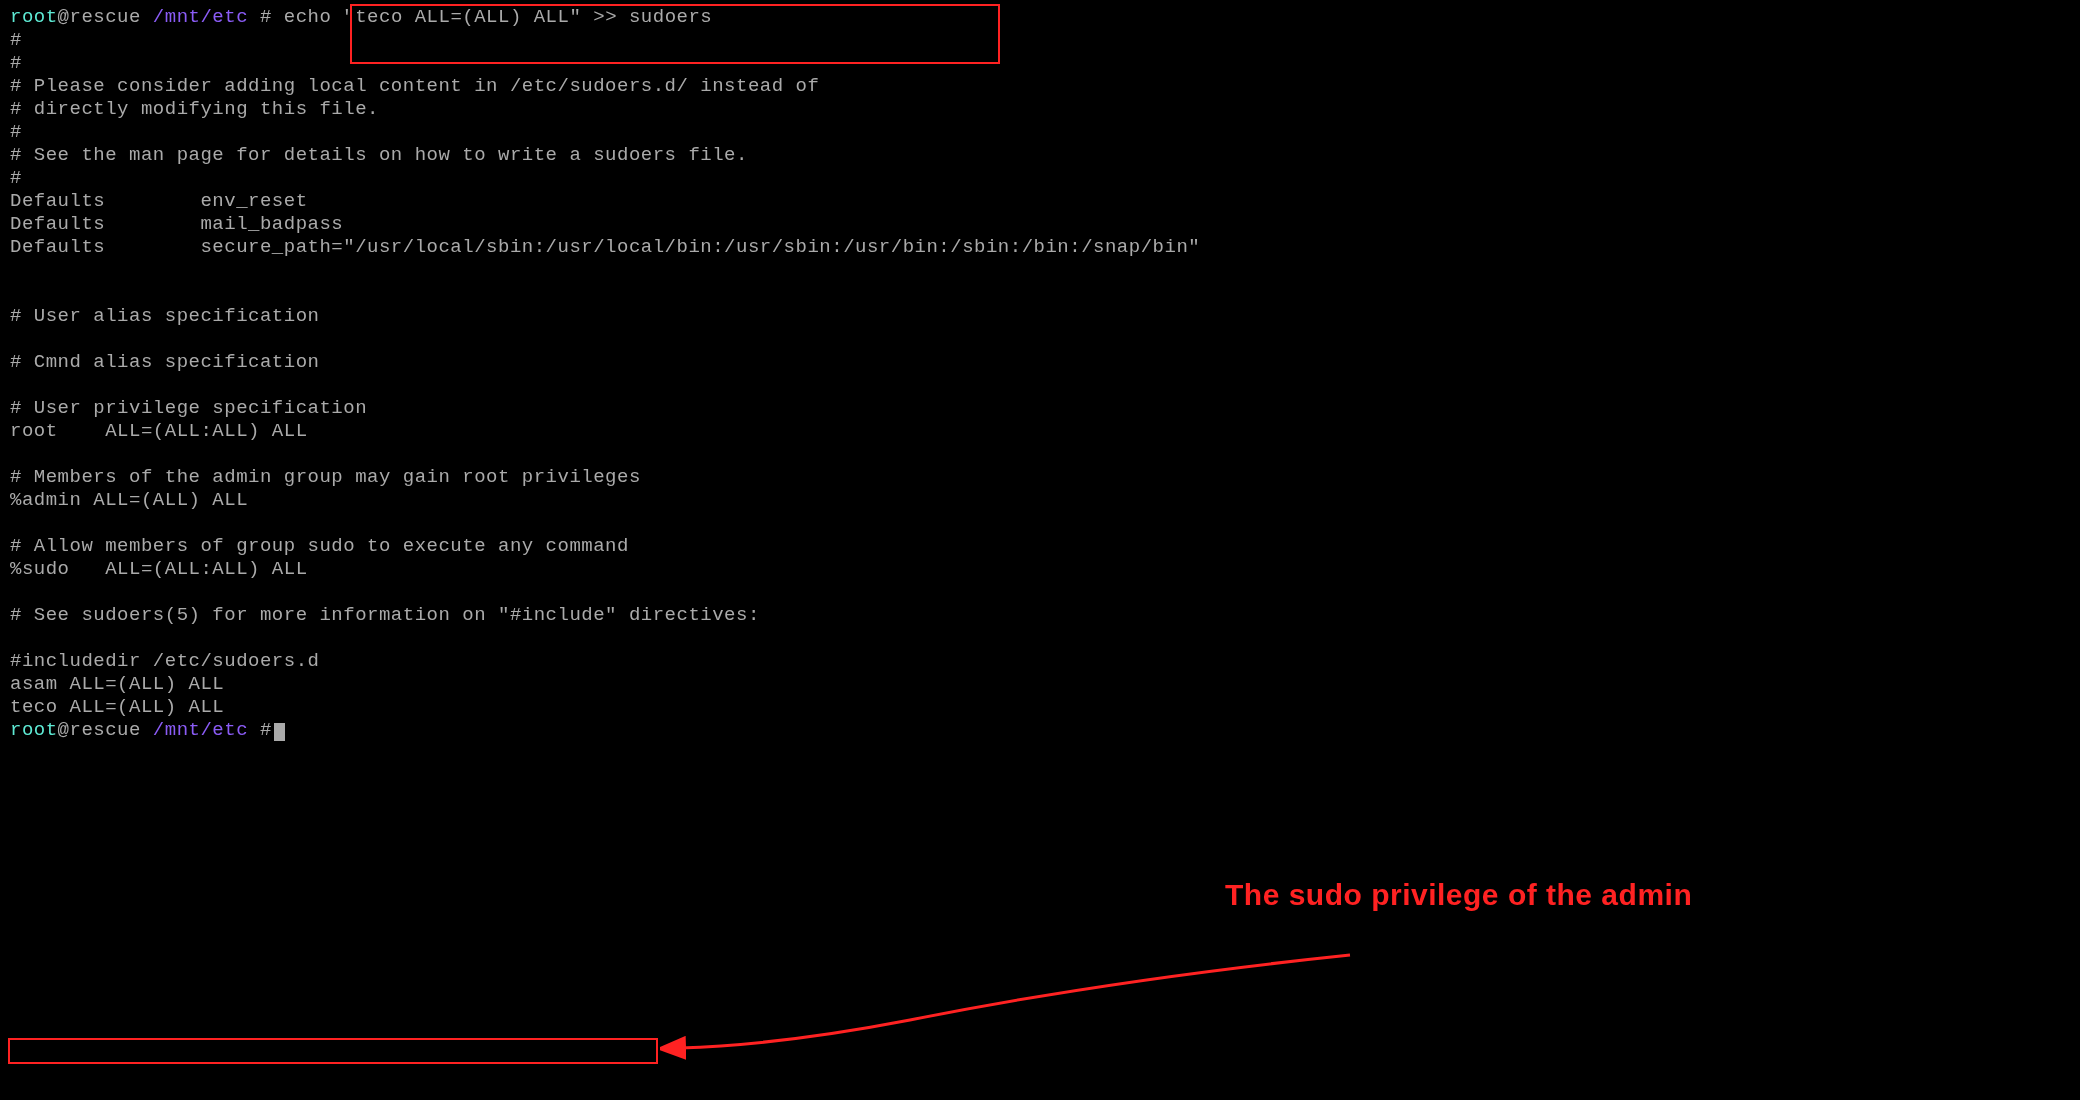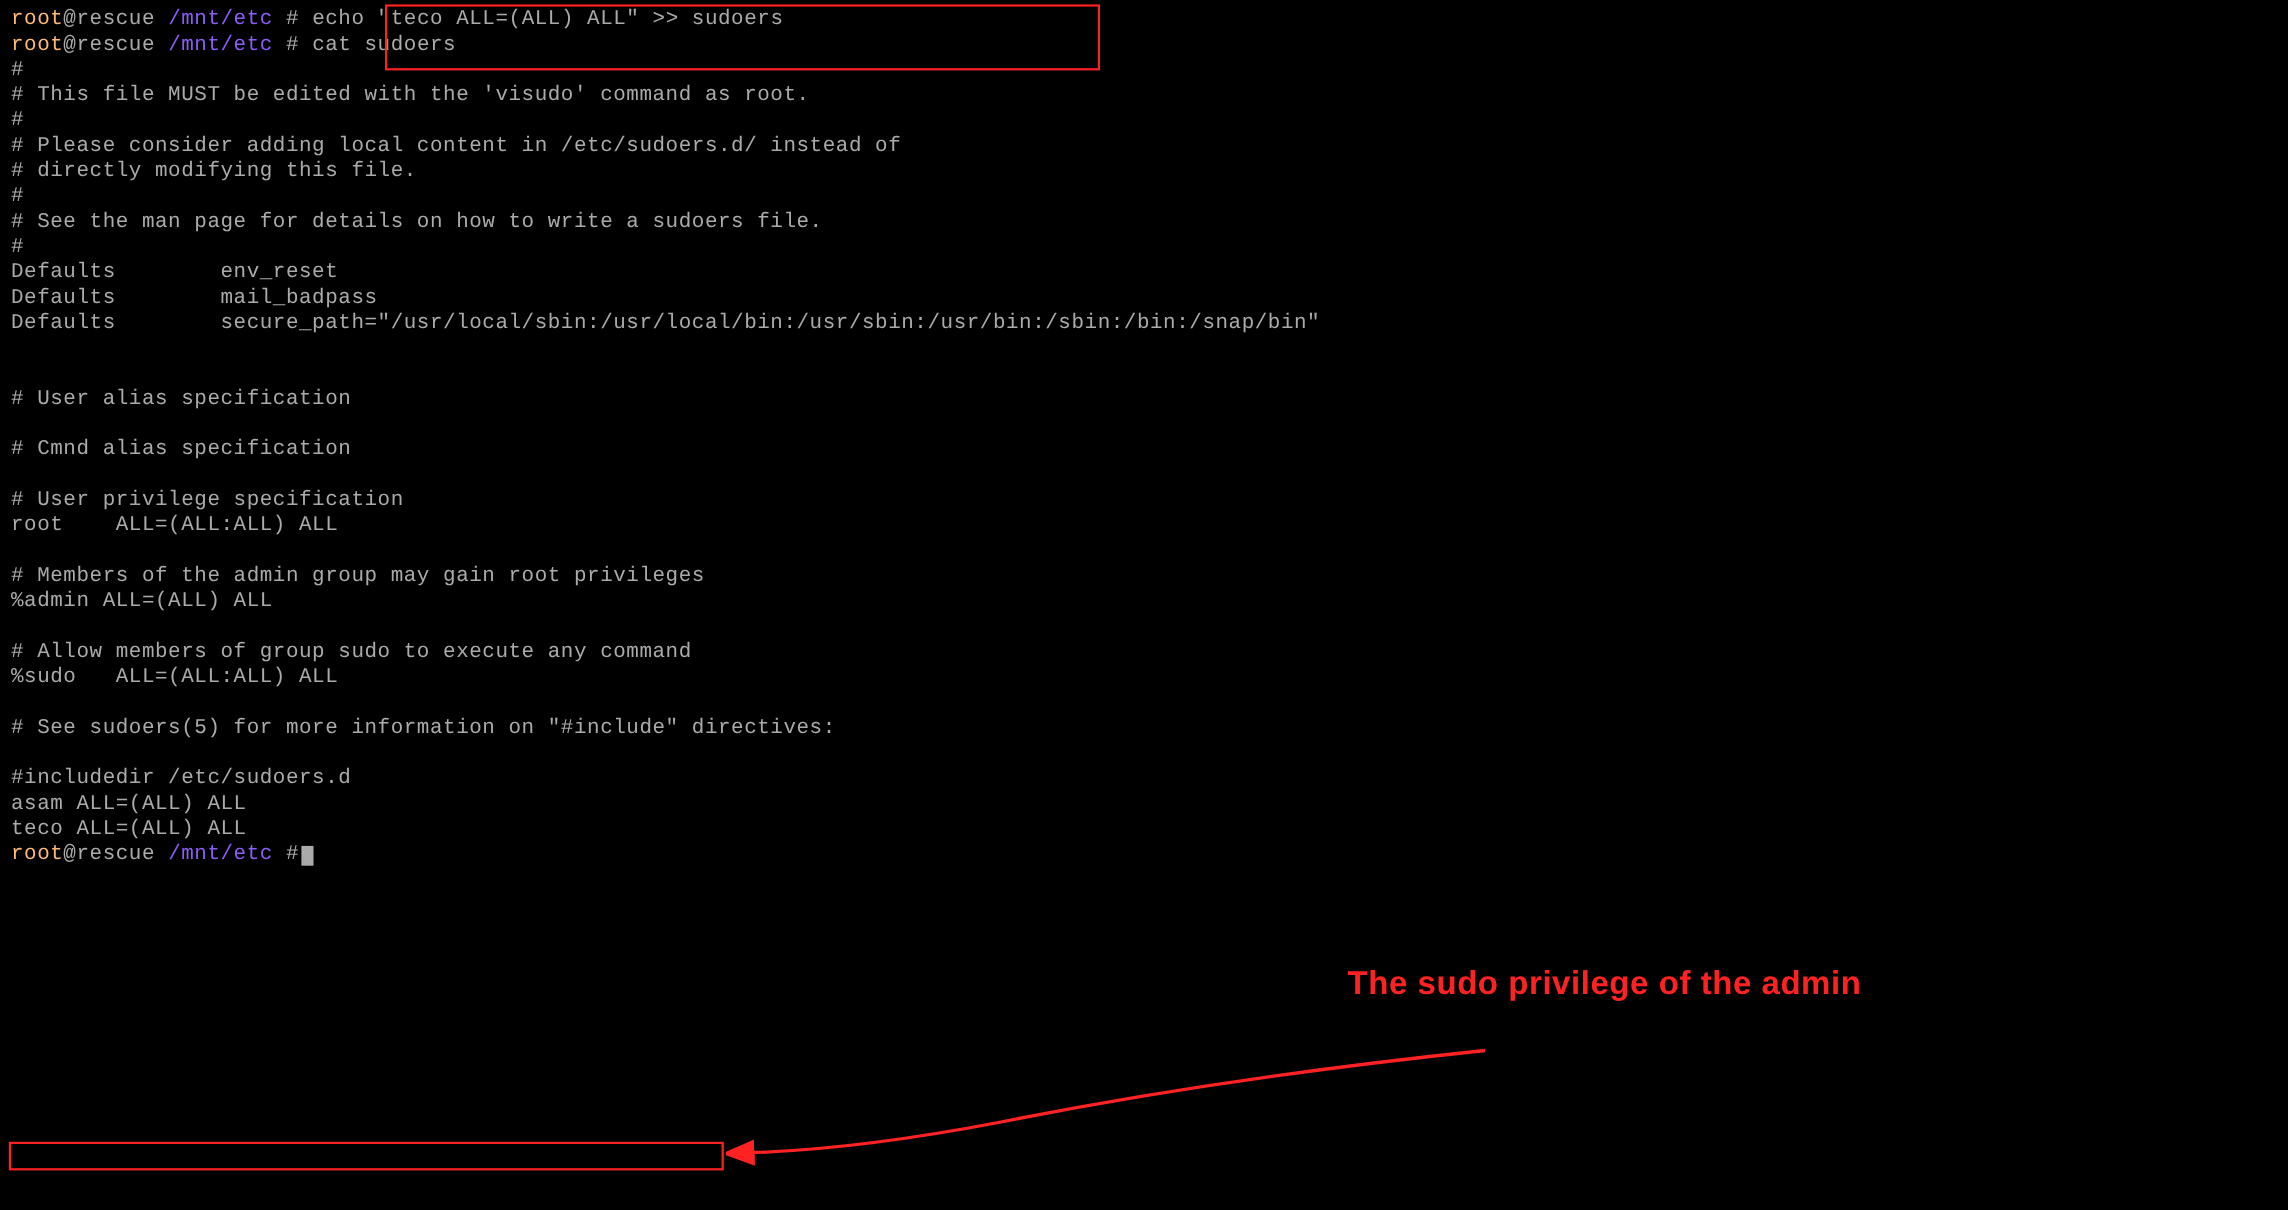--- a/index.html
+++ b/index.html
@@ -18,21 +18,21 @@
       height: 1100px;
       position: relative;
       overflow: hidden;
       letter-spacing: 0.5px;
     }
     .line {
       white-space: pre;
       min-height: 23px;
     }
     .prompt-user {
-      color: #fdba74;
+      color: #5eead4;
       margin-top: 12px;
     }
     .prompt-host {
       color: #aaaaaa;
     }
     .prompt-path {
       color: #8b5cf6;
     }
     .prompt-hash {
       color: #aaaaaa;
@@ -90,24 +90,22 @@
       margin-left: 2px;
     }
   </style>
 </head>
 <body>
 
 <div>
 
   <div class="line"><span class="prompt-user">root</span><span class="prompt-host">@</span><span class="prompt-host">rescue</span><span> </span><span class="prompt-path">/mnt/etc</span><span class="prompt-hash"> #</span><span class="cmd"> echo "teco ALL=(ALL) ALL" &gt;&gt; sudoers</span></div>
 
-  <div class="line"><span class="prompt-user">root</span><span class="prompt-host">@</span><span class="prompt-host">rescue</span><span> </span><span class="prompt-path">/mnt/etc</span><span class="prompt-hash"> #</span><span class="cmd"> cat sudoers</span></div>
 
   <div class="line output">#</div>
-  <div class="line output"># This file MUST be edited with the 'visudo' command as root.</div>
   <div class="line output">#</div>
   <div class="line output"># Please consider adding local content in /etc/sudoers.d/ instead of</div>
   <div class="line output"># directly modifying this file.</div>
   <div class="line output">#</div>
   <div class="line output"># See the man page for details on how to write a sudoers file.</div>
   <div class="line output">#</div>
   <div class="line output">Defaults        env_reset</div>
   <div class="line output">Defaults        mail_badpass</div>
   <div class="line output">Defaults        secure_path="/usr/local/sbin:/usr/local/bin:/usr/sbin:/usr/bin:/sbin:/bin:/snap/bin"</div>
   <div class="line output"></div>

